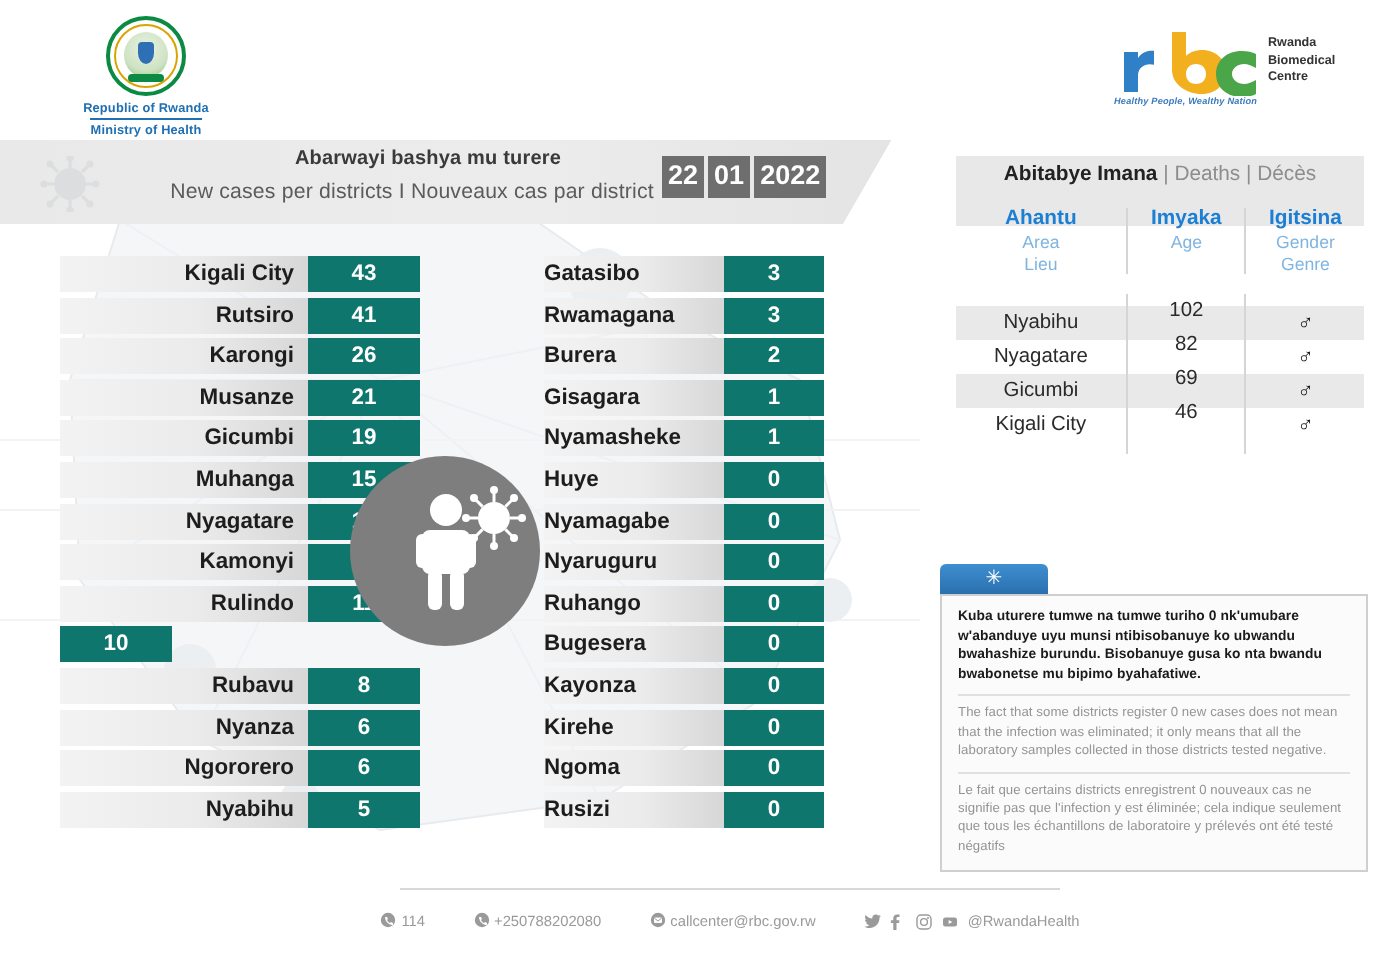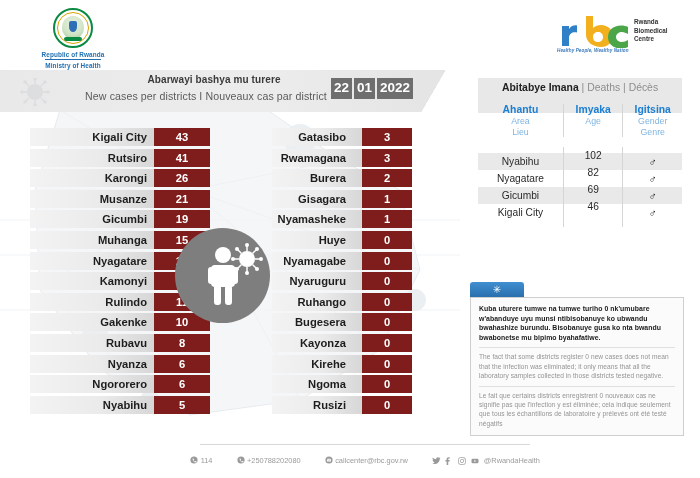--- a/index.html
+++ b/index.html
@@ -79,23 +79,23 @@
   
   .col{position:absolute;}
   .col-left{left:30px;top:128px;width:180px;}
   .col-right{left:272px;top:128px;width:140px;}
   .drow{display:flex;align-items:stretch;margin-bottom:2.6px;height:18px;}
   .drow .name{
     flex:1;background:linear-gradient(90deg,#f3f3f3 0%,#ebebeb 55%,#d7d7d7 100%);
     color:#1d1d1d;font-weight:bold;font-size:11.2px;line-height:18px;
     text-align:right;padding-right:7px;box-sizing:border-box;white-space:nowrap;overflow:hidden;
   }
-  .col-right .drow .name{text-align:right;padding-right:16px;}
+  .col-right .drow .name{text-align:left;padding-right:16px;}
   .drow .val{
-    width:56px;background:#7f1d1d;color:#fff;font-weight:bold;font-size:11.2px;
+    width:56px;background:#0f766e;color:#fff;font-weight:bold;font-size:11.2px;
     line-height:18px;text-align:center;box-sizing:border-box;
   }
   .col-right .drow .val{width:50px;}
 
   
   .center-graphic{
     position:absolute;left:175px;top:228px;width:95px;height:95px;border-radius:50%;
     background:#7e7e7e;
   }
   .cg-person{position:absolute;left:30px;top:18px;}
@@ -273,21 +273,20 @@
       </div>
       <div class="drow">
         <div class="name">Kamonyi</div>
         <div class="val">13</div>
       </div>
       <div class="drow">
         <div class="name">Rulindo</div>
         <div class="val">11</div>
       </div>
       <div class="drow">
-        <div class="name">Gakenke</div>
         <div class="val">10</div>
       </div>
       <div class="drow">
         <div class="name">Rubavu</div>
         <div class="val">8</div>
       </div>
       <div class="drow">
         <div class="name">Nyanza</div>
         <div class="val">6</div>
       </div>

